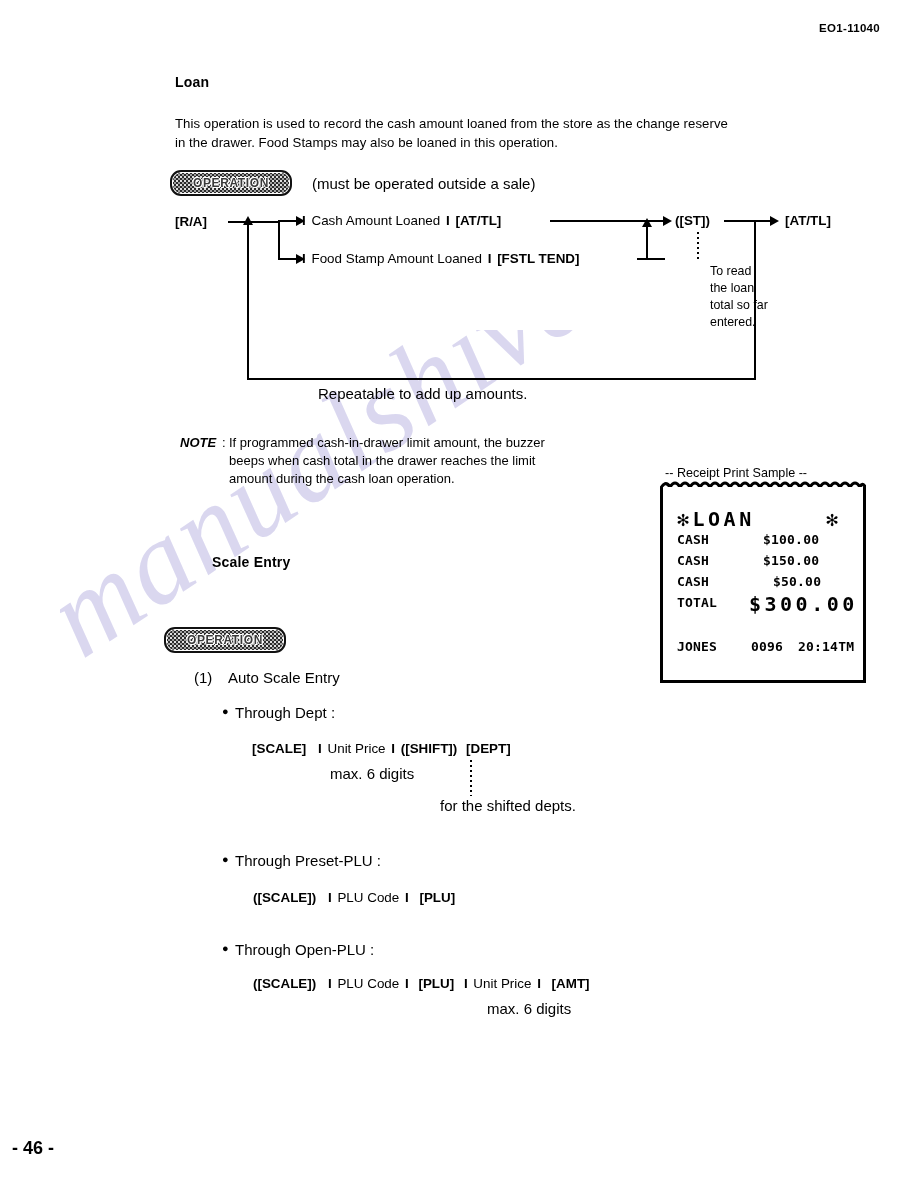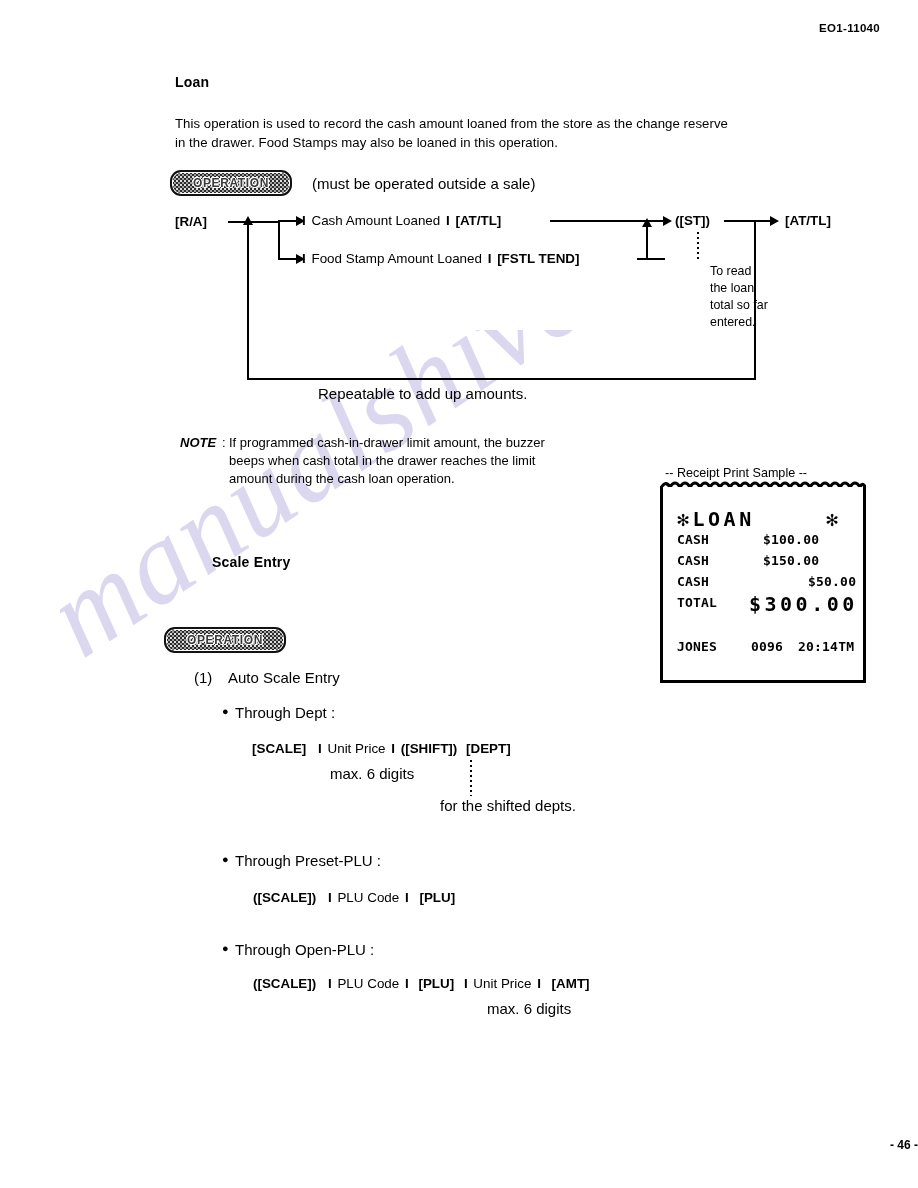--- a/index.html
+++ b/index.html
@@ -25,21 +25,21 @@
   .content{position:relative;z-index:2;}
 
   
   .doc-header{position:absolute;right:38px;top:22px;font-size:11.5px;font-weight:bold;letter-spacing:.3px;}
   .h1{position:absolute;font-size:14px;font-weight:bold;letter-spacing:.2px;}
   .para{position:absolute;font-size:13.2px;line-height:19px;letter-spacing:.05px;}
   .plain{position:absolute;font-size:15px;}
   .bold{font-weight:bold;}
   .ital{font-style:italic;}
   .small{font-size:12.4px;}
-  .page-no{position:absolute;left:0;right:0;top:1138px;text-align:right;font-size:12px;font-weight:bold;}
+  .page-no{position:absolute;left:12px;right:0;top:1138px;text-align:left;font-size:18px;font-weight:bold;}
 
   
   .op-badge{
     position:absolute;width:118px;height:22px;border-radius:11px;
     background:#2b2b2b;
     background-image:
       radial-gradient(circle at 1px 1px, rgba(255,255,255,.85) 1px, transparent 1.4px),
       radial-gradient(circle at 3px 3px, rgba(255,255,255,.55) .9px, transparent 1.3px);
     background-size:4px 4px,4px 4px;
     border:2px solid #111;
@@ -172,21 +172,21 @@
         <div class="rline wide" style="left:14px;top:20px;">✻LOAN</div>
         <div class="rline wide" style="left:163px;top:20px;">✻</div>
 
         <div class="rline" style="left:14px;top:45px;">CASH</div>
         <div class="rline" style="left:100px;top:45px;">$100.00</div>
 
         <div class="rline" style="left:14px;top:66px;">CASH</div>
         <div class="rline" style="left:100px;top:66px;">$150.00</div>
 
         <div class="rline" style="left:14px;top:87px;">CASH</div>
-        <div class="rline" style="left:110px;top:87px;margin-left:35px;">$50.00</div>
+        <div class="rline" style="left:110px;top:87px;">$50.00</div>
 
         <div class="rline" style="left:14px;top:108px;">TOTAL</div>
         <div class="rline wide" style="left:86px;top:105px;">$300.00</div>
 
         <div class="rline" style="left:14px;top:152px;">JONES</div>
         <div class="rline" style="left:88px;top:152px;">0096</div>
         <div class="rline" style="left:135px;top:152px;">20:14TM</div>
       </div>
     </div>
 

